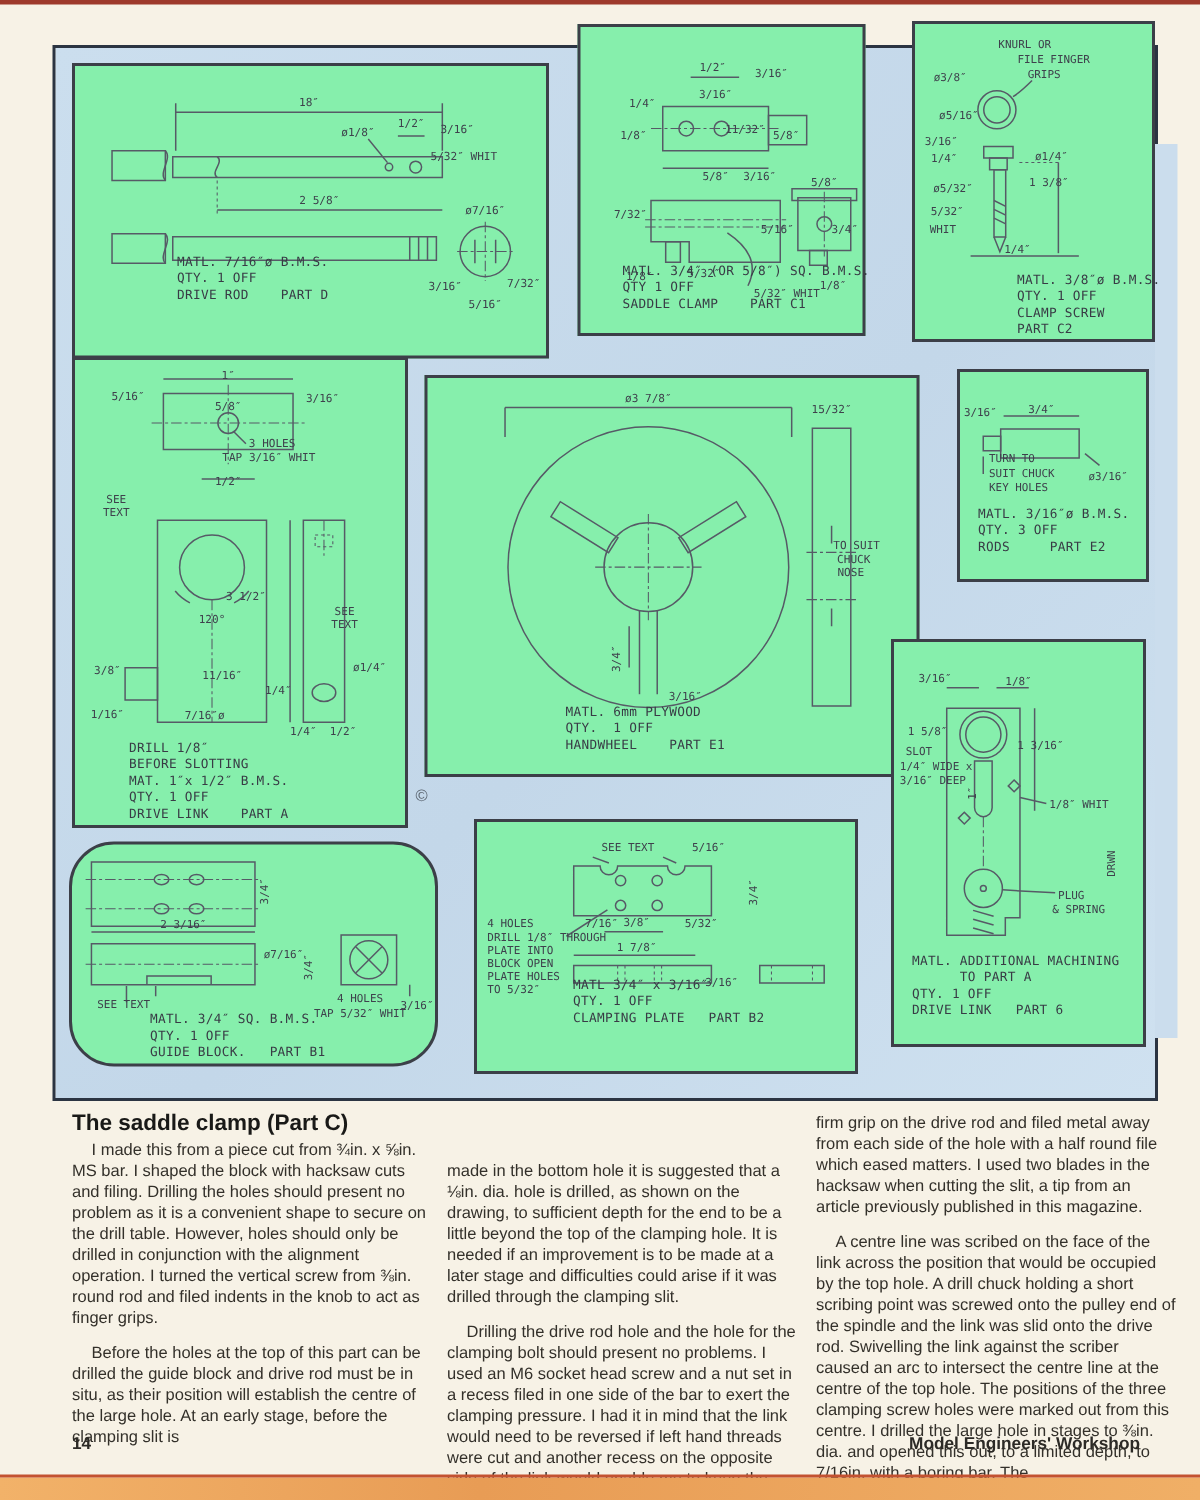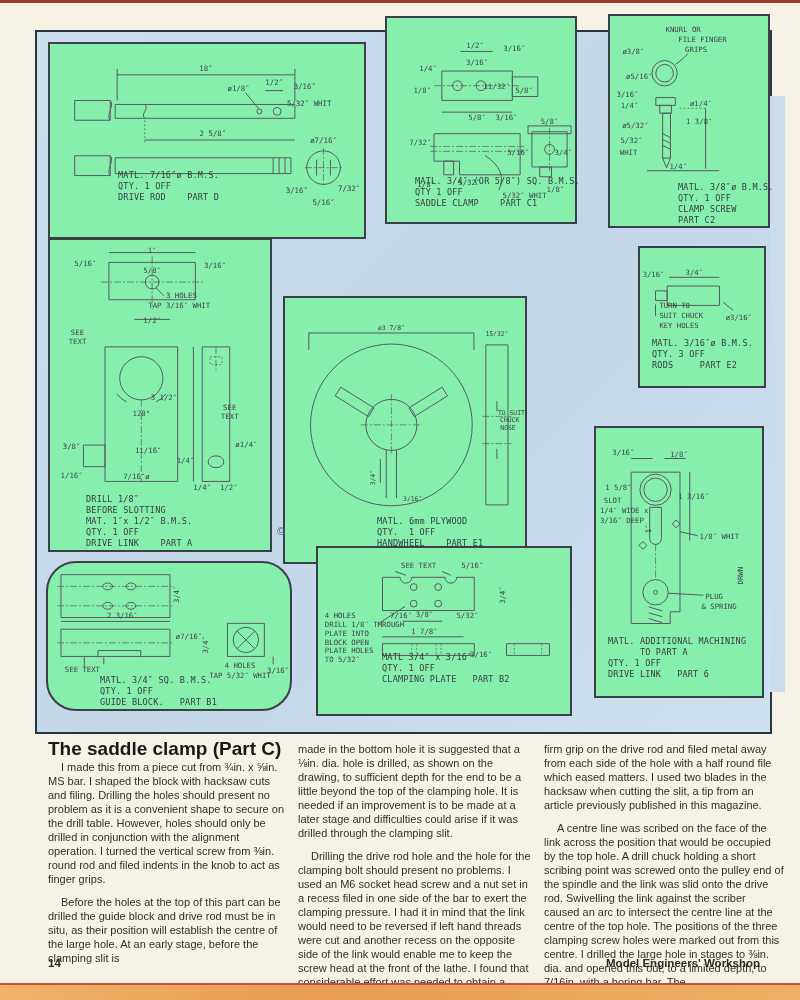--- a/index.html
+++ b/index.html
@@ -9,43 +9,43 @@
   .bottom-strip{position:absolute;left:0;bottom:0;width:100%;height:15px;
         background:linear-gradient(90deg,#f2b269,#e89c55 40%,#f0af66);border-top:2px solid #c35231;}
   .board{position:absolute;left:35px;top:30px;width:733px;height:700px;
         background:linear-gradient(135deg,#cbdeee,#c3d7e9 55%,#cfe1f0);border:2px solid #2b3442;}
   .side-strip{position:absolute;left:770px;top:96px;width:15px;height:596px;background:#cbdded;}
   .panel{position:absolute;margin:0;background:#86efac;border:2px solid #3c3f48;box-sizing:border-box;}
   .p1{left:48px;top:42px;width:318px;height:197px;}
   .p2{left:385px;top:16px;width:192px;height:208px;}
   .p3{left:608px;top:14px;width:162px;height:214px;}
   .p4{left:48px;top:238px;width:224px;height:314px;}
-  .p5{left:283px;top:250px;width:244px;height:268px;margin-top:46px;}
+  .p5{left:283px;top:250px;width:330px;height:268px;}
   .p6{left:638px;top:246px;width:128px;height:142px;}
   .p7{left:594px;top:426px;width:170px;height:272px;}
   .p8{left:46px;top:561px;width:246px;height:150px;border-radius:30px;}
   .p9{left:316px;top:546px;width:256px;height:170px;}
   .art{position:absolute;left:0;top:0;width:100%;height:100%;}
   .art *{vector-effect:non-scaling-stroke;}
   .art line,.art path,.art rect,.art circle,.art ellipse{stroke:#565a66;fill:none;stroke-width:1;}
   .art .cl{stroke-dasharray:7 2 2 2;stroke-width:0.7;}
   .art .dot{stroke-dasharray:2 2;stroke-width:0.7;}
   .lbl text{font:7.5px "DejaVu Sans Mono",monospace;fill:#3e414c;stroke:none;}
   .caption{position:absolute;font:8.5px/11px "DejaVu Sans Mono",monospace;color:#383b45;
         white-space:pre;letter-spacing:0.2px;}
   .p1 .caption{left:68px;top:126px;}  .p2 .caption{left:28px;top:158px;}
   .p3 .caption{left:34px;top:166px;margin-left:34px;}  .p4 .caption{left:36px;top:254px;}
   .p5 .caption{left:92px;top:218px;}  .p6 .caption{left:12px;top:90px;}
   .p7 .caption{left:12px;top:208px;}  .p8 .caption{left:52px;top:112px;}
   .p9 .caption{left:64px;top:104px;}
   .copyright{position:absolute;left:277px;top:525px;font-size:11px;color:#5b6570;}
   .col{position:absolute;top:742px;height:214px;font:11px/14px "Liberation Sans",sans-serif;
         color:#33302a;text-align:left;}
-  .col1{left:48px;width:242px;} .col2{left:298px;width:238px;} .col3{left:544px;width:240px;}
-  .col h2{margin:0 0 4px 0;font-size:19px;color:#191917;}
+  .col1{left:48px;width:242px;} .col2{left:298px;width:238px;margin-top:32px;} .col3{left:544px;width:240px;}
+  .col h2{margin:0 0 4px 0;font-size:15px;color:#191917;}
   .col p{margin:0 0 9px 0;}
   .ind{text-indent:13px;}
   .page-num{position:absolute;left:48px;top:957px;font-weight:bold;font-size:11.5px;color:#2c2a26;}
   .journal{position:absolute;right:40px;top:957px;font-weight:bold;font-size:11.5px;color:#2c2a26;}
 </style>
 </head>
 <body>
 
 <div class="page">
   <div class="top-strip"></div>

